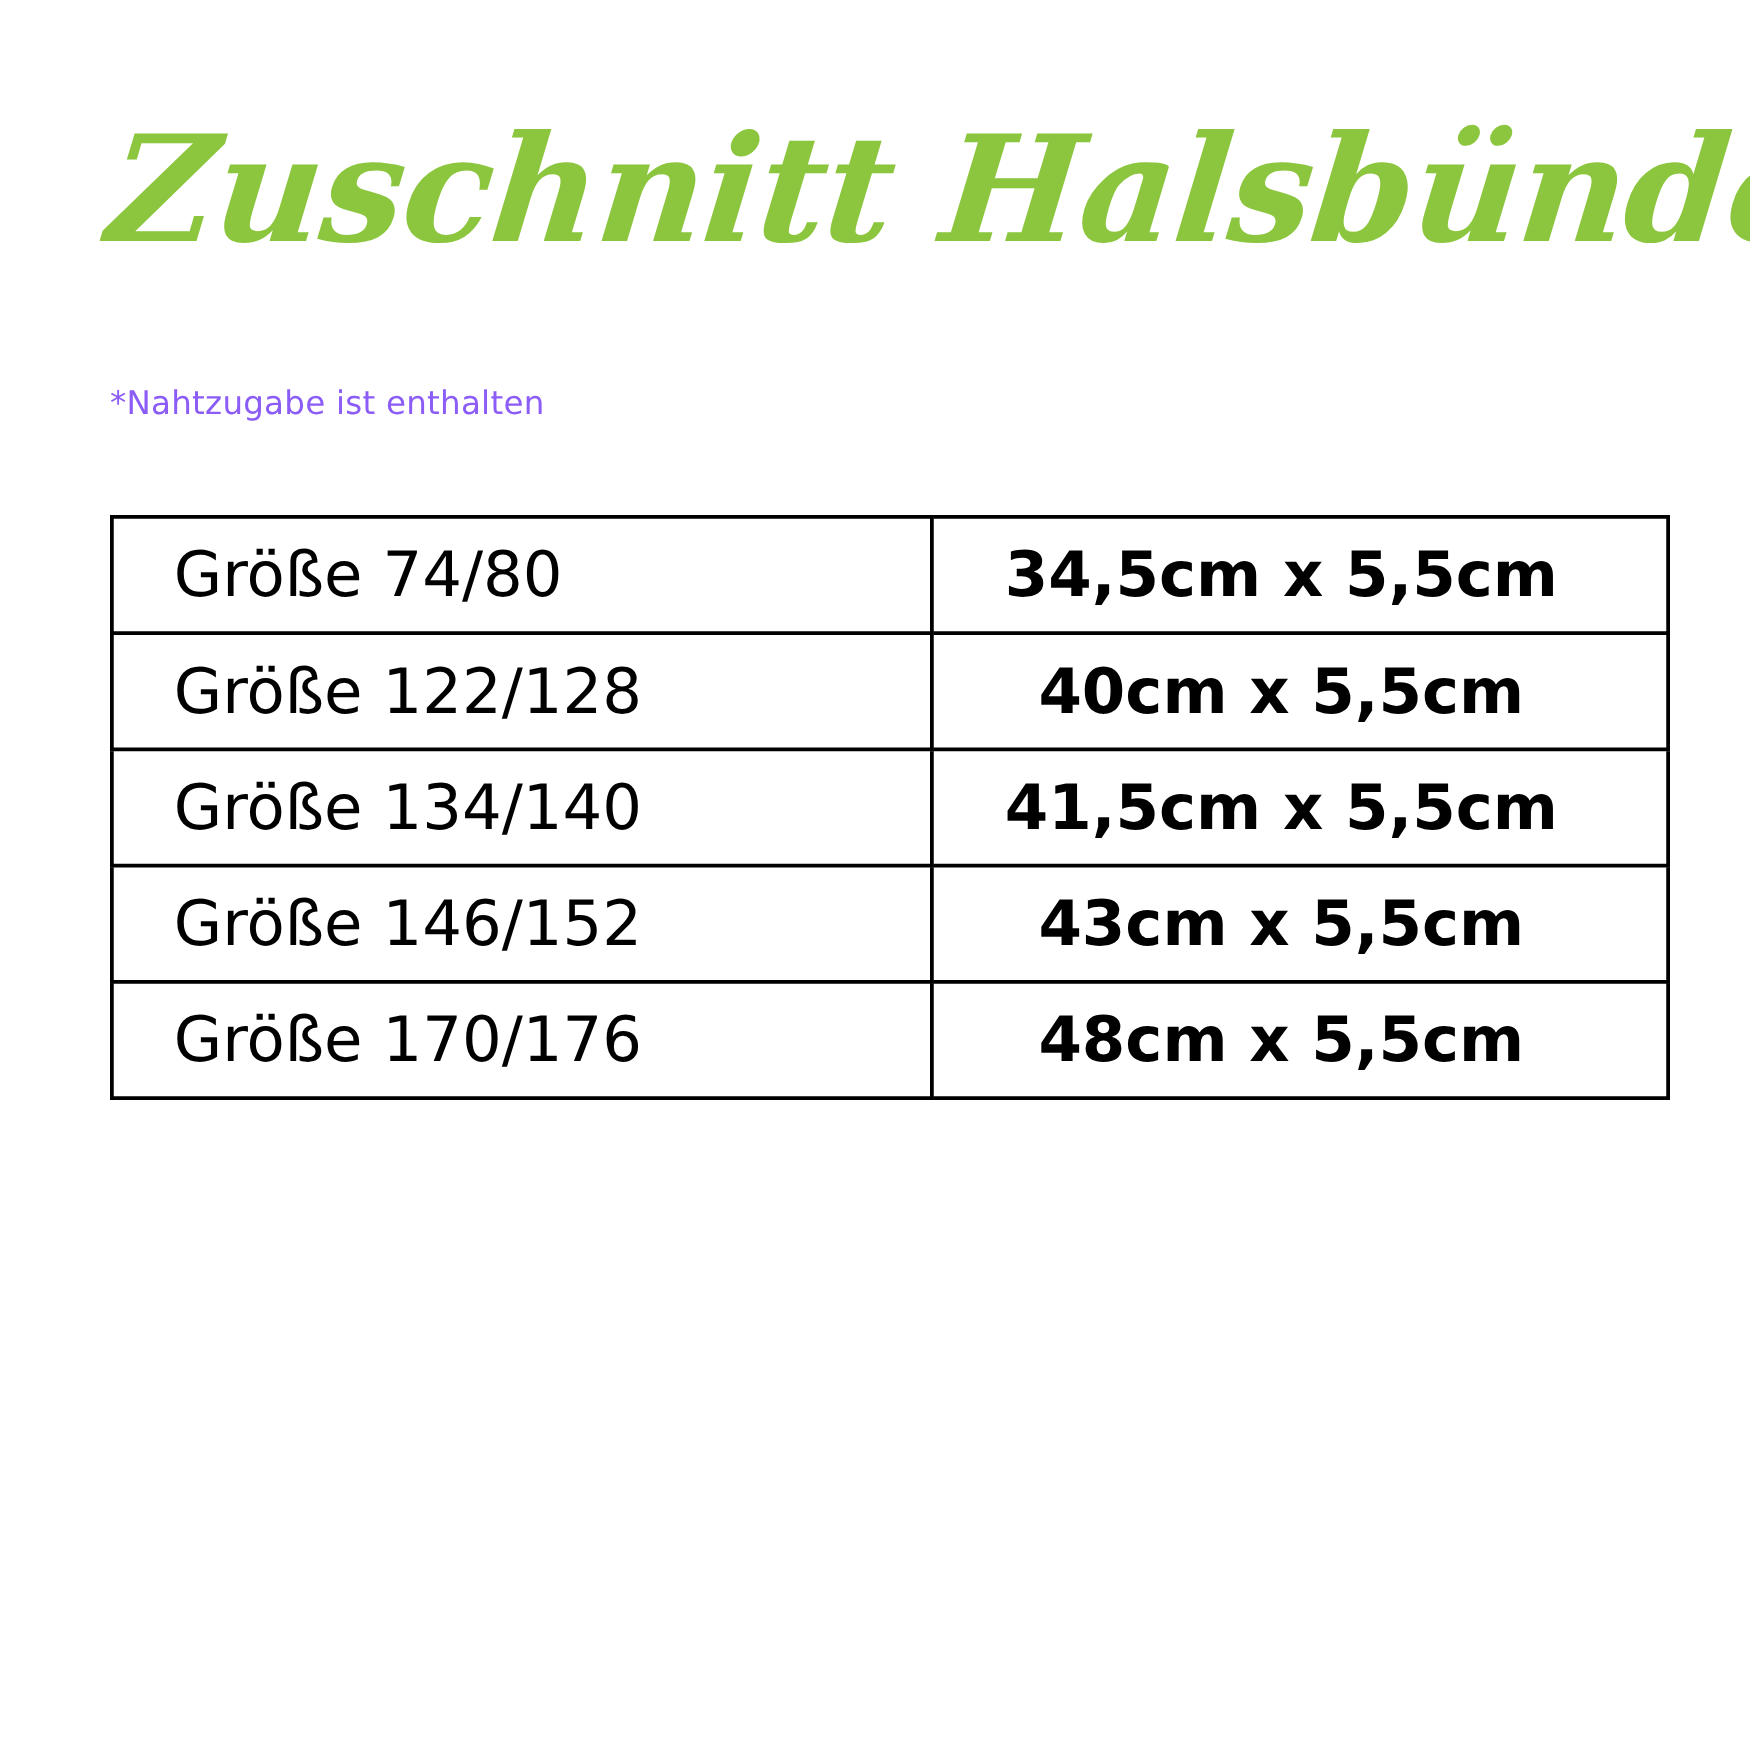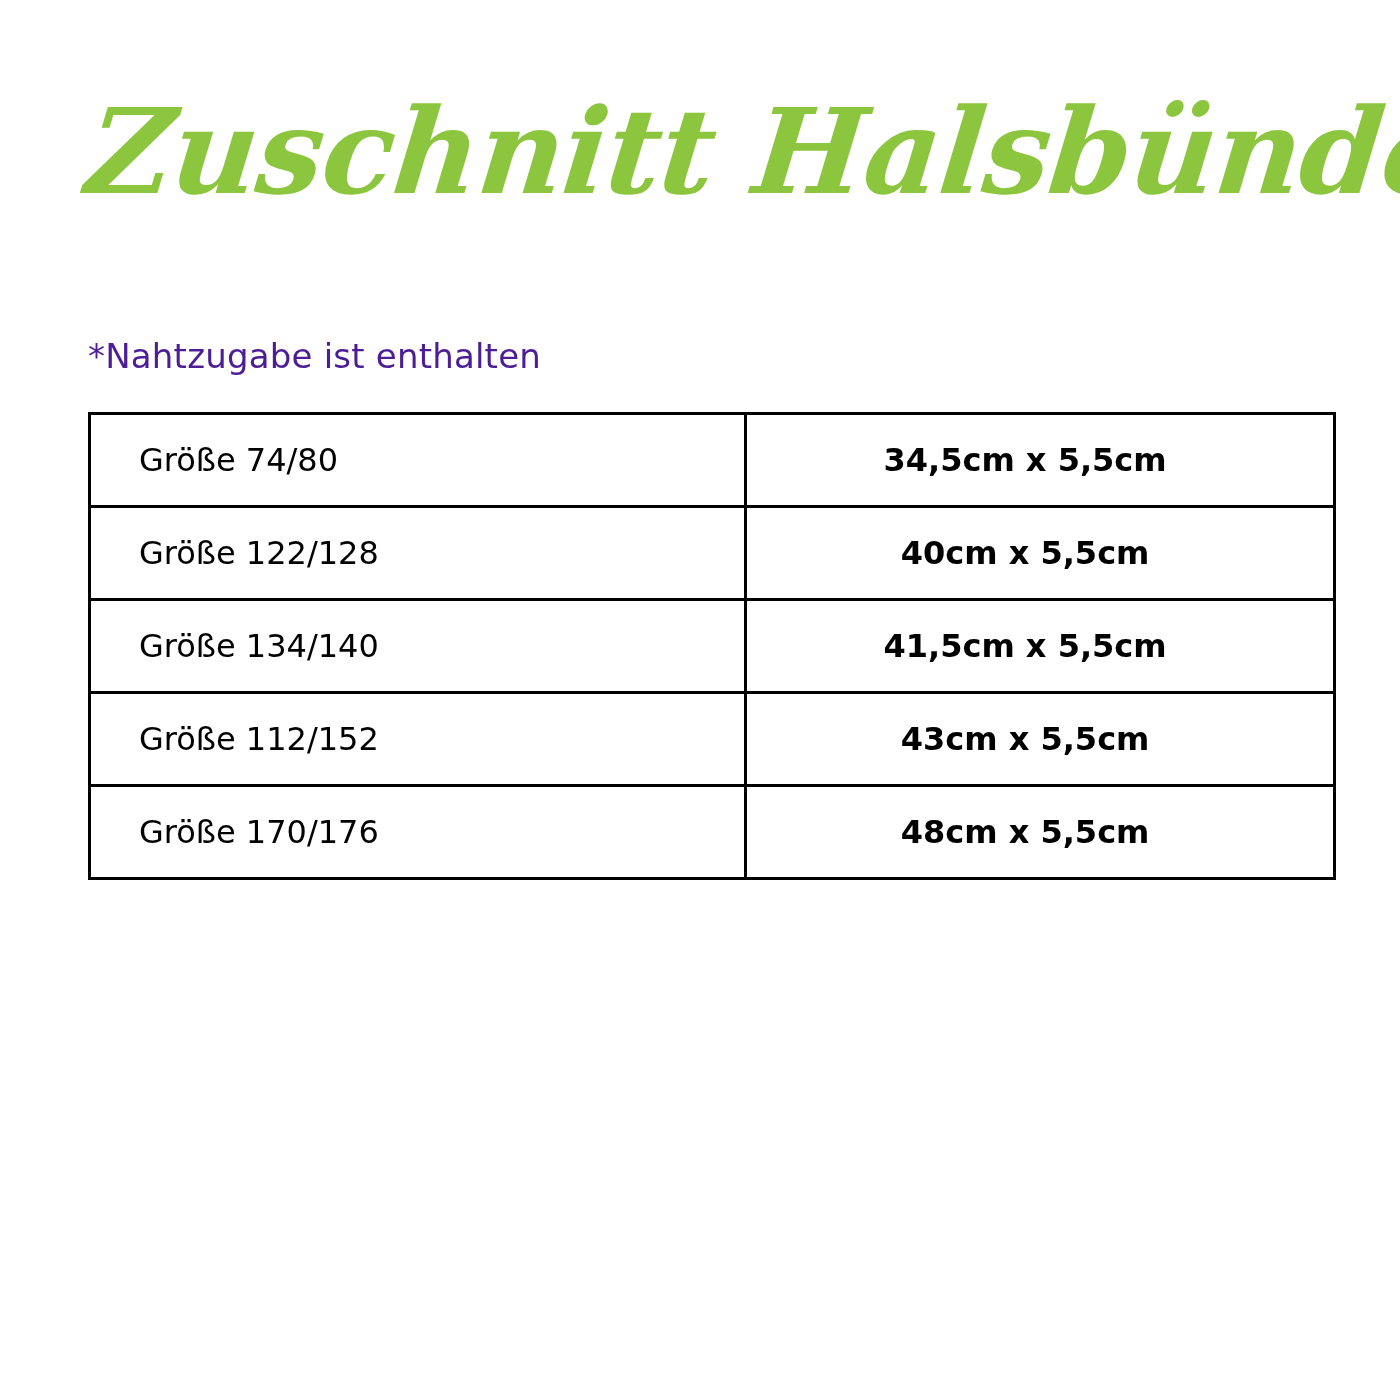--- a/index.html
+++ b/index.html
@@ -30,40 +30,40 @@
     font-size: 118px;
     line-height: 1.05;
     letter-spacing: -1px;
     color: #8CC63E;
     white-space: nowrap;
     transform: skewX(-6deg);
   }
   .note {
     position: absolute;
     left: 88px;
-    top: 336px;
+    top: 308px;
     font-family: "DejaVu Sans", sans-serif;
-    font-size: 34px;
-    color: #4c1d95;
+    font-size: 26px;
+    color: #8b5cf6;
     letter-spacing: 0.2px;
   }
   .size-table {
     position: absolute;
     left: 88px;
     top: 412px;
     width: 1248px;
     border-collapse: collapse;
     table-layout: fixed;
   }
   .size-table td {
     border: 3px solid #000000;
     height: 90px;
     padding: 0 18px;
     font-family: "DejaVu Sans", sans-serif;
-    font-size: 32px;
+    font-size: 50px;
     color: #000000;
     white-space: nowrap;
   }
   .size-table td.col-size {
     width: 53%;
     text-align: left;
     padding-left: 48px;
   }
   .size-table td.col-dim {
     width: 47%;
@@ -89,21 +89,21 @@
       </tr>
       <tr>
         <td class="col-size">Größe 122/128</td>
         <td class="col-dim">40cm x 5,5cm</td>
       </tr>
       <tr>
         <td class="col-size">Größe 134/140</td>
         <td class="col-dim">41,5cm x 5,5cm</td>
       </tr>
       <tr>
-        <td class="col-size">Größe 112/152</td>
+        <td class="col-size">Größe 146/152</td>
         <td class="col-dim">43cm x 5,5cm</td>
       </tr>
       <tr>
         <td class="col-size">Größe 170/176</td>
         <td class="col-dim">48cm x 5,5cm</td>
       </tr>
     </tbody>
   </table>
 
 </div>

